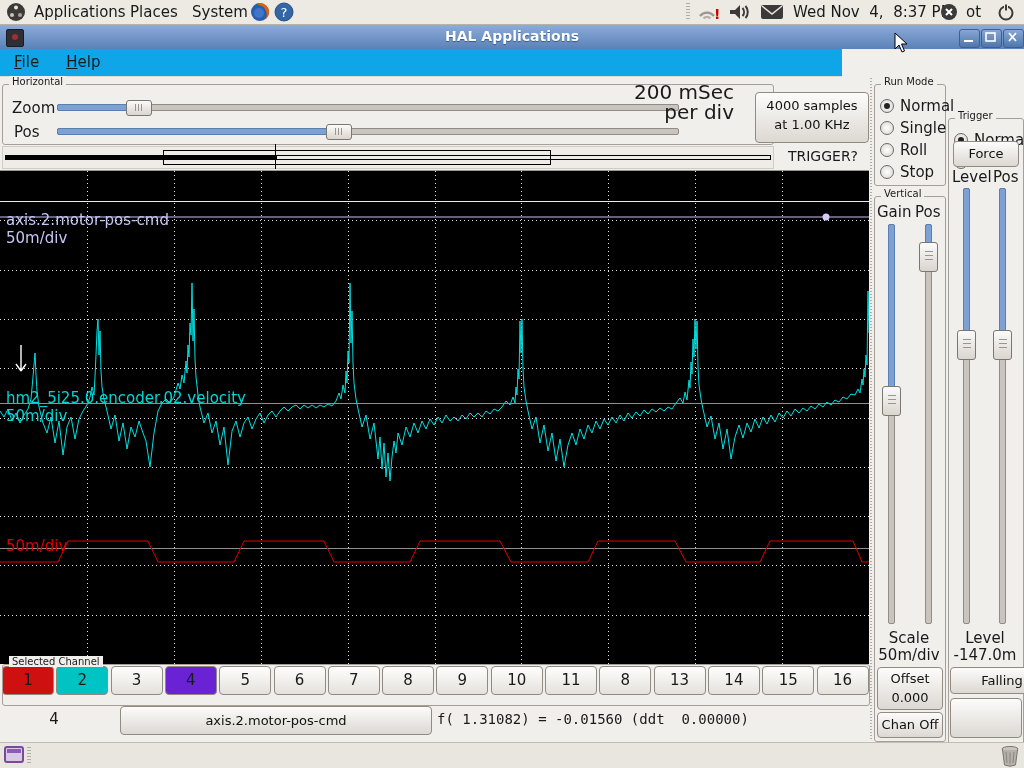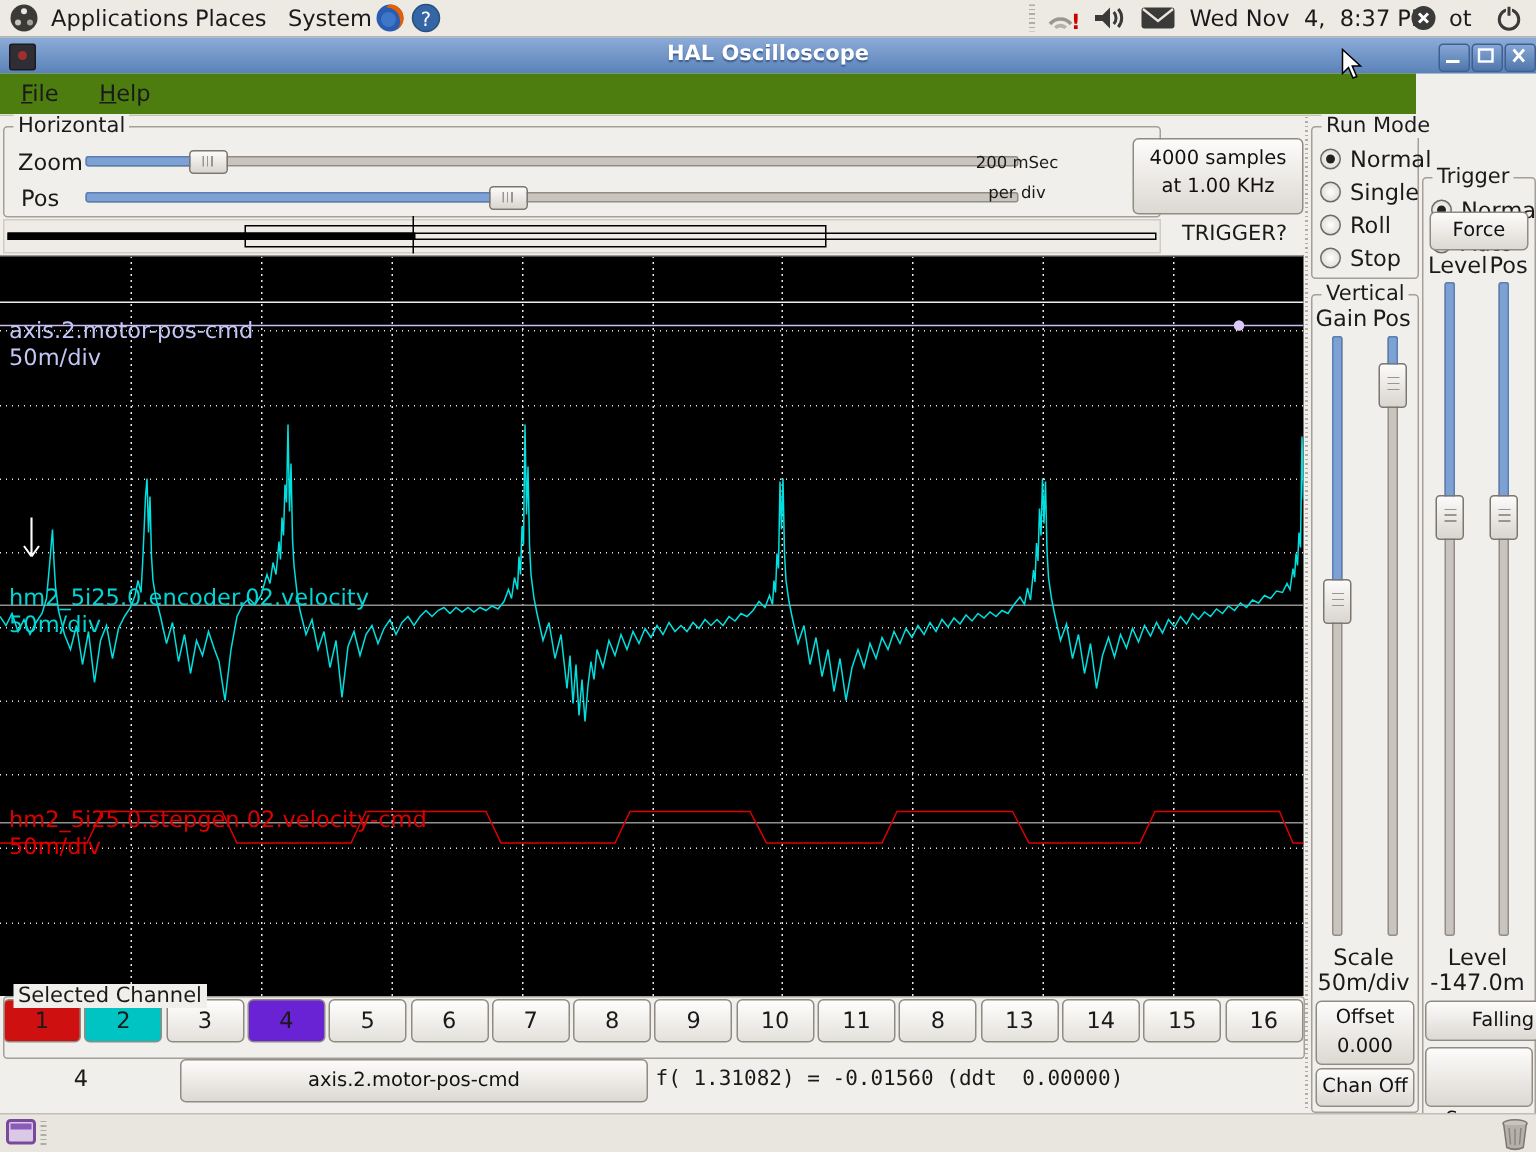--- a/index.html
+++ b/index.html
@@ -16,27 +16,27 @@
   
   #titlebar{left:0;top:25px;width:1024px;height:24px;
     background:linear-gradient(#8cabd8,#5a82b8);border-bottom:1px solid #3f движ5f8c;}
   #win-title{left:0;top:3px;width:1024px;text-align:center;color:#fff;font-weight:bold;font-size:14px;text-shadow:0 1px 1px #3a5a8c;}
   .win-btn{top:29px;width:19px;height:17px;border:1px solid #3e5f90;border-radius:3px;
     background:linear-gradient(#87a7d4,#4f77ad);color:#fff;font-size:11px;line-height:15px;text-align:center;}
   #win-menu-btn{left:6px;top:29px;width:16px;height:16px;background:#2e2e34;border:1px solid #1a1a20;border-radius:2px;}
   #win-menu-btn span{display:block;width:6px;height:6px;margin:4px auto;background:#a03030;border-radius:50%;}
 
   
-  #menubar{left:0;top:49px;width:944px;height:27px;background:#4d7c0f;border-bottom:1px solid #dedad4;}
+  #menubar{left:0;top:49px;width:842px;height:27px;background:#0ea5e9;border-bottom:1px solid #dedad4;}
   .menu-item{display:inline-block;margin-left:12px;margin-top:4px;font-size:15px;padding:0 2px;}
   .menu-item::first-letter{text-decoration:underline;}
 
   
   .grp{border:1px solid #a59f97;border-radius:3px;}
-  .grp-label{position:absolute;top:-9px;left:6px;background:#f1efec;padding:0 3px;font-size:14px;white-space:nowrap;}
+  .grp-label{position:absolute;top:-9px;left:6px;background:#f1efec;padding:0 3px;font-size:10px;white-space:nowrap;}
 
   
   .htrack{height:5px;background:#c9c5be;border:1px solid #918d86;border-radius:2px;}
   .hfill{height:5px;background:#7da1d4;border:1px solid #5a7fb0;border-radius:2px;}
   .hhandle{width:24px;height:14px;background:linear-gradient(#fcfbfa,#d9d5cf);border:1px solid #7b776f;border-radius:3px;}
   .hhandle i{display:block;width:9px;height:7px;margin:3px auto;background:repeating-linear-gradient(to right,#9a958e 0 1px,transparent 1px 3px);}
   .vtrack{width:5px;background:#c9c5be;border:1px solid #918d86;border-radius:2px;}
   .vfill{width:5px;background:#7da1d4;border:1px solid #5a7fb0;border-radius:2px;}
   .vhandle{width:17px;height:28px;background:linear-gradient(#fcfbfa,#d9d5cf);border:1px solid #7b776f;border-radius:3px;}
   .vhandle i{display:block;width:8px;height:10px;margin:8px auto;background:repeating-linear-gradient(to bottom,#9a958e 0 1px,transparent 1px 4px);}
@@ -141,21 +141,21 @@
           <line x1="9" y1="1.5" x2="9" y2="8" stroke="#edeae4" stroke-width="4"></line>
           <line x1="9" y1="1.5" x2="9" y2="7.5" stroke="#3a3a38" stroke-width="2"></line>
         </svg>
     </span>
   </div>
 
   <div id="titlebar" class="abs">
     <span class="abs" id="win-menu-btn" style="left:6px;top:4px;position:absolute;">
         <span></span>
       </span>
-    <div id="win-title" class="abs">HAL Oscilloscope</div>
+    <div id="win-title" class="abs">HAL Applications</div>
   </div>
   <div class="abs win-btn" style="left:959px;">
       <svg width="17" height="15">
         <rect x="4" y="10" width="9" height="2" fill="#fff"></rect>
       </svg>
     </div>
   <div class="abs win-btn" style="left:981px;">
       <svg width="17" height="15">
         <rect x="4" y="3" width="9" height="8" fill="none" stroke="#fff" stroke-width="1.6"></rect>
       </svg>
@@ -186,21 +186,21 @@
   <div class="abs hhandle" style="left:126px;top:100px;">
       <i></i>
     </div>
   <span class="abs" style="left:14px;top:123px;font-size:15px;">Pos</span>
   <div class="abs htrack" style="left:57px;top:128px;width:620px;"></div>
   <div class="abs hfill" style="left:57px;top:128px;width:272px;"></div>
   <div class="abs hhandle" style="left:326px;top:124px;">
       <i></i>
     </div>
 
-  <div class="abs" style="left:622px;top:99px;width:112px;text-align:center;font-size:11px;line-height:20px;">
+  <div class="abs" style="left:622px;top:82px;width:112px;text-align:right;font-size:20px;line-height:20px;">
     <div>200 mSec</div>
     <div>per div</div>
   </div>
   <div class="abs btn btn2" style="left:755px;top:92px;width:112px;height:46px;padding-top:3px;">
     <div>4000 samples</div>
     <div>at 1.00 KHz</div>
   </div>
 
   <div id="record-strip" class="abs">
     <div class="abs" style="left:2px;top:8px;width:764px;height:3px;border:1px solid #000;"></div>
@@ -332,21 +332,20 @@
       </svg>
       <div class="scope-label" style="top: 40px; color: rgb(195, 198, 244);">
         <div>axis.2.motor-pos-cmd</div>
         <div>50m/div</div>
       </div>
       <div class="scope-label" style="top: 218px; color: rgb(0, 214, 214);">
         <div>hm2_5i25.0.encoder.02.velocity</div>
         <div>50m/div</div>
       </div>
       <div class="scope-label" style="top: 366px; color: rgb(221, 0, 0);">
-        <div>hm2_5i25.0.stepgen.02.velocity-cmd</div>
         <div>50m/div</div>
       </div>
     </div>
 
   <div id="channel-row">
       <div class="ch-btn" style="left: 2px; background: rgb(207, 16, 16);">1</div>
       <div class="ch-btn" style="left: 56.3px; background: rgb(0, 196, 196);">2</div>
       <div class="ch-btn" style="left: 110.6px;">3</div>
       <div class="ch-btn" style="left: 164.9px; background: rgb(106, 35, 212);">4</div>
       <div class="ch-btn" style="left: 219.2px;">5</div>

